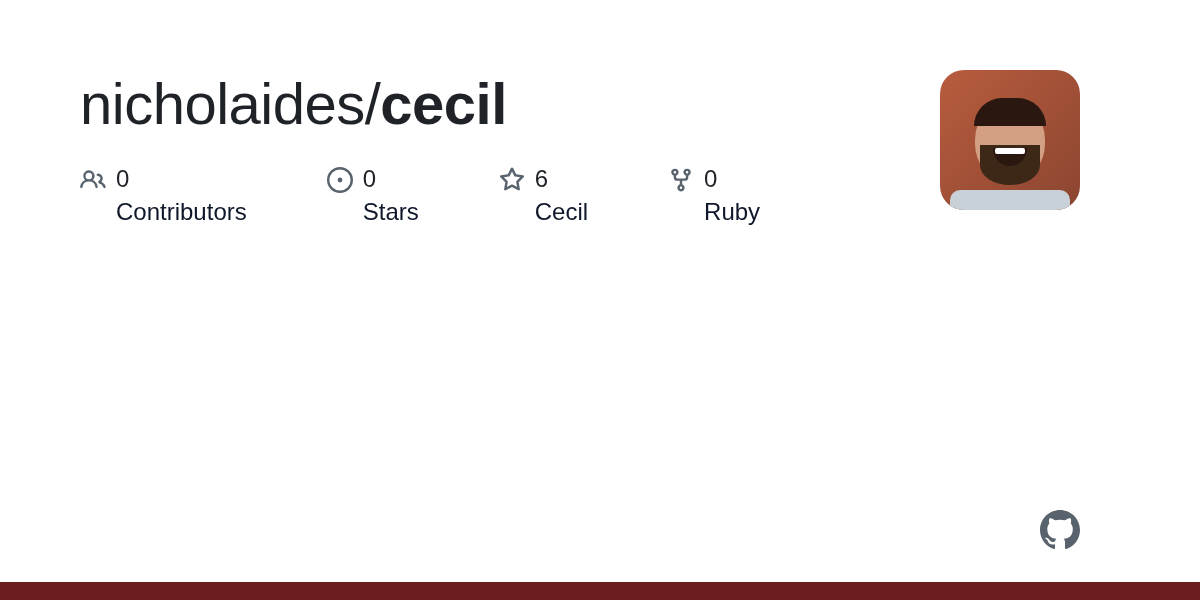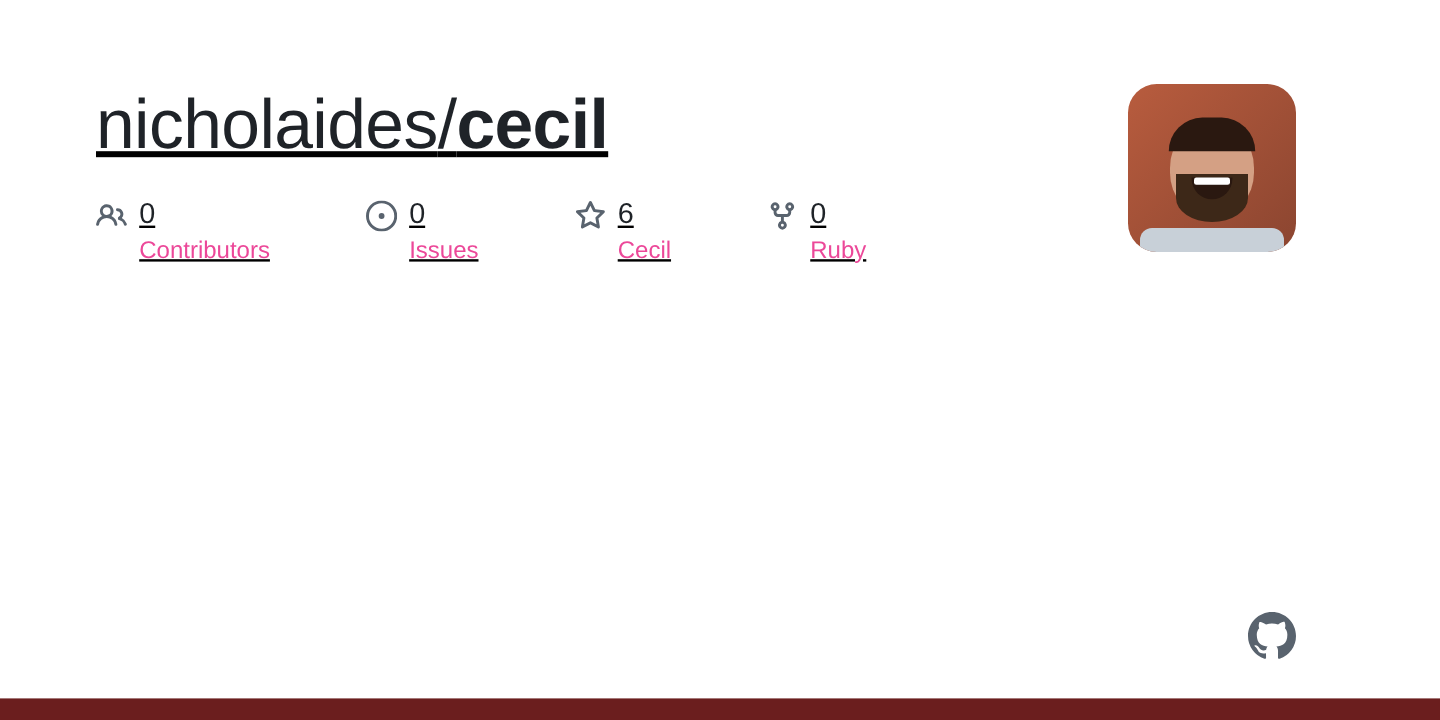--- a/index.html
+++ b/index.html
@@ -13,21 +13,20 @@
       width: 1200px;
       height: 600px;
       position: relative;
       overflow: hidden;
     }
     .container {
       padding: 70px 120px 0 80px;
       display: flex;
       justify-content: space-between;
       height: 100%;
-      text-decoration: underline;
     }
     .content {
       flex: 1;
       max-width: 760px;
     }
     .title {
       font-size: 58px;
       color: #1f2328;
       font-weight: 400;
       margin-bottom: 28px;
@@ -68,22 +67,22 @@
       display: flex;
       flex-direction: column;
     }
     .stat-count {
       font-size: 24px;
       color: #1f2328;
       font-weight: 400;
       line-height: 1.2;
     }
     .stat-label {
-      font-size: 20px;
-      color: #ec4899;
+      font-size: 24px;
+      color: #0f172a;
       margin-top: 4px;
     }
     .right-side {
       display: flex;
       flex-direction: column;
       align-items: flex-end;
       justify-content: space-between;
       padding-bottom: 50px;
     }
     .avatar {
@@ -200,21 +199,21 @@
       </div>
       <div class="stat">
         <span class="stat-icon">
           <svg viewBox="0 0 16 16" fill="currentColor">
               <path d="M8 9.5a1.5 1.5 0 1 0 0-3 1.5 1.5 0 0 0 0 3Z"></path>
               <path d="M8 0a8 8 0 1 1 0 16A8 8 0 0 1 8 0ZM1.5 8a6.5 6.5 0 1 0 13 0 6.5 6.5 0 0 0-13 0Z"></path>
             </svg>
         </span>
         <div class="stat-text">
           <span class="stat-count">0</span>
-          <span class="stat-label">Issues</span>
+          <span class="stat-label">Stars</span>
         </div>
       </div>
       <div class="stat">
         <span class="stat-icon">
           <svg viewBox="0 0 16 16" fill="currentColor">
               <path d="M8 .25a.75.75 0 0 1 .673.418l1.882 3.815 4.21.612a.75.75 0 0 1 .416 1.279l-3.046 2.97.719 4.192a.751.751 0 0 1-1.088.791L8 12.347l-3.766 1.98a.75.75 0 0 1-1.088-.79l.72-4.194L.818 6.374a.75.75 0 0 1 .416-1.28l4.21-.611L7.327.668A.75.75 0 0 1 8 .25Zm0 2.445L6.615 5.5a.75.75 0 0 1-.564.41l-3.097.45 2.24 2.184a.75.75 0 0 1 .216.664l-.528 3.084 2.769-1.456a.75.75 0 0 1 .698 0l2.77 1.456-.53-3.084a.75.75 0 0 1 .216-.664l2.24-2.183-3.096-.45a.75.75 0 0 1-.564-.41L8 2.694Z"></path>
             </svg>
         </span>
         <div class="stat-text">
           <span class="stat-count">6</span>

